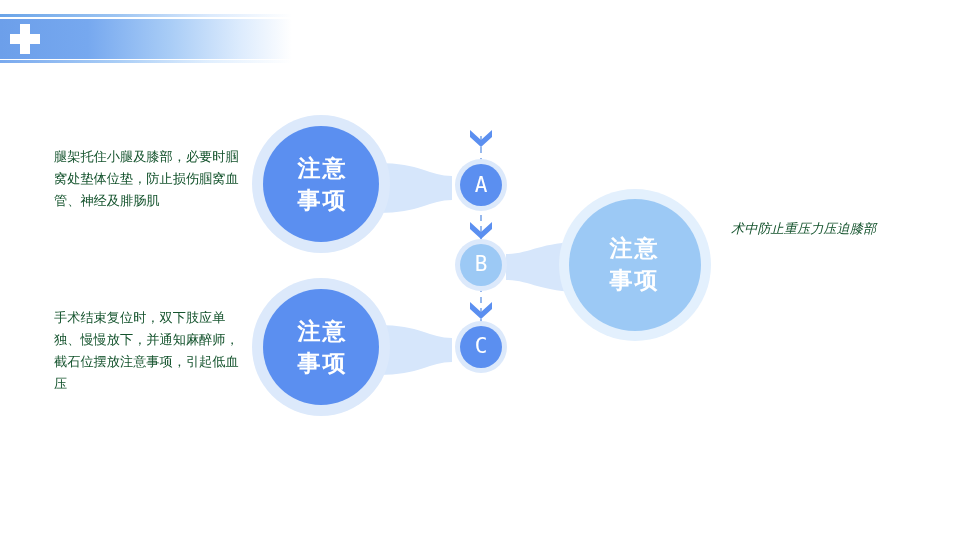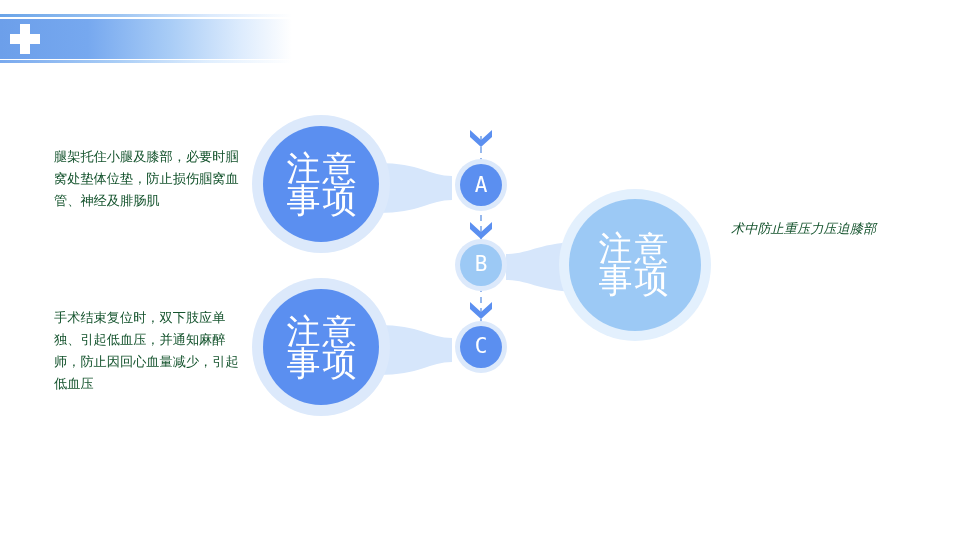--- a/index.html
+++ b/index.html
@@ -93,22 +93,22 @@
     position: absolute;
     left: 0;
     top: 0;
   }
 
   
   .bubble-label {
     position: absolute;
     text-align: center;
     color: #ffffff;
-    font-weight: normal;
-    font-size: 34px;
+    font-weight: bold;
+    font-size: 23px;
     line-height: 32px;
     letter-spacing: 2px;
     white-space: pre-line;
     pointer-events: none;
   }
   #bubble-a-label { left: 250px; top: 152px; width: 145px; }
   #bubble-c-label { left: 250px; top: 315px; width: 145px; }
   #bubble-b-label { left: 562px; top: 232px; width: 145px; }
 
   
@@ -199,16 +199,16 @@
   <div class="bubble-label" id="bubble-c-label">注意
 事项</div>
   <div class="bubble-label" id="bubble-b-label">注意
 事项</div>
 
   <div class="step-letter" id="step-a-letter">A</div>
   <div class="step-letter" id="step-b-letter">B</div>
   <div class="step-letter" id="step-c-letter">C</div>
 
   <div class="desc" id="desc-top-left">腿架托住小腿及膝部，必要时腘窝处垫体位垫，防止损伤腘窝血管、神经及腓肠肌</div>
-  <div class="desc" id="desc-bottom-left">手术结束复位时，双下肢应单独、引起低血压，并通知麻醉师，防止因回心血量减少，引起低血压</div>
+  <div class="desc" id="desc-bottom-left">手术结束复位时，双下肢应单独、慢慢放下，并通知麻醉师，截石位摆放注意事项，引起低血压</div>
   <div class="desc" id="desc-right">术中防止重压力压迫膝部</div>
 
 </div>
 
 </body></html>

